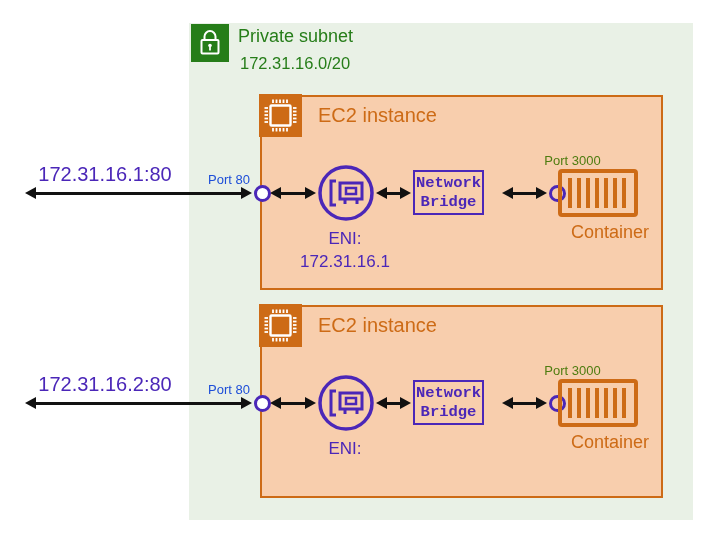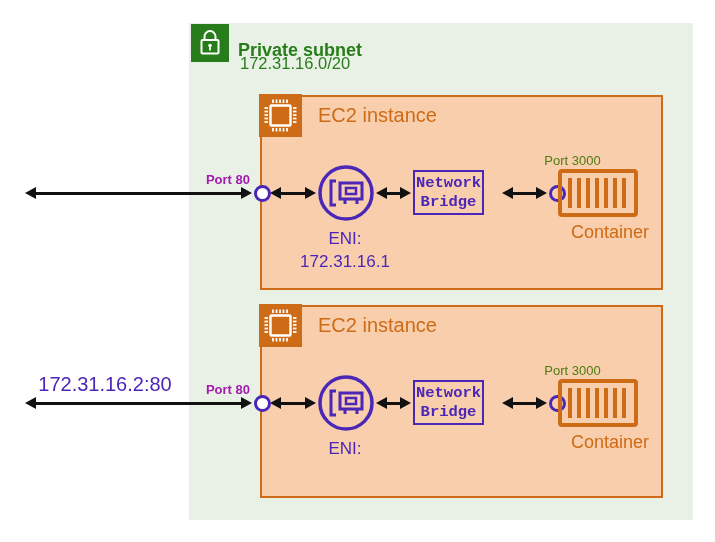--- a/index.html
+++ b/index.html
@@ -3,34 +3,34 @@
 <meta charset="utf-8">
 <style>
   html,body{margin:0;padding:0;background:#ffffff;}
   .canvas{
     position:relative;width:715px;height:542px;background:#ffffff;overflow:hidden;
     font-family:"Liberation Sans", sans-serif;
   }
   
   .subnet{position:absolute;left:189px;top:23px;width:504px;height:497px;background:#e9f1e6;}
   .lock-icon{position:absolute;left:191px;top:24px;width:38px;height:38px;}
-  .subnet-title{position:absolute;left:238px;top:40px;font-size:18px;font-weight:700;color:#267d19;white-space:nowrap;text-align:right;}
+  .subnet-title{position:absolute;left:238px;top:26px;font-size:18px;font-weight:400;color:#267d19;white-space:nowrap;text-align:right;}
   .subnet-cidr{position:absolute;left:240px;top:54px;font-size:16.5px;color:#267d19;white-space:nowrap;}
   
   .ec2-box{position:absolute;left:260px;width:403px;background:#f8cead;border:2.5px solid #cd6b16;box-sizing:border-box;}
   .ec2-box.i1{top:95px;height:195px;}
   .ec2-box.i2{top:305px;height:193px;}
   .chip-icon{position:absolute;left:259px;width:43px;height:43px;}
   .chip-icon.i1{top:94px;} .chip-icon.i2{top:304px;}
   .ec2-title{position:absolute;left:318px;font-size:20px;color:#cd6b16;white-space:nowrap;}
   .ec2-title.i1{top:104px;} .ec2-title.i2{top:314px;}
   
   .ext-label{position:absolute;left:25px;width:160px;text-align:center;font-size:20px;color:#4b27b8;white-space:nowrap;}
   .ext-label.i1{top:163px;} .ext-label.i2{top:373px;}
-  .port80-label{position:absolute;left:195px;width:55px;text-align:right;font-size:13px;color:#a21caf;white-space:nowrap;font-weight:bold;}
+  .port80-label{position:absolute;left:195px;width:55px;text-align:right;font-size:13px;color:#1d4ed8;white-space:nowrap;}
   .port80-label.i1{top:172px;} .port80-label.i2{top:382px;}
   .port3000-label{position:absolute;left:530px;width:85px;text-align:center;font-size:13px;color:#4d7c0f;white-space:nowrap;}
   .port3000-label.i1{top:153px;} .port3000-label.i2{top:363px;}
   .eni-label{position:absolute;left:265px;width:160px;text-align:center;font-size:17px;line-height:23px;color:#4b27b8;}
   .eni-label.i1{top:227px;} .eni-label.i2{top:437px;}
   .container-label{position:absolute;left:549px;width:100px;text-align:right;font-size:18px;color:#cd6b16;white-space:nowrap;}
   .container-label.i1{top:222px;} .container-label.i2{top:432px;}
   
   .bridge-box{position:absolute;left:413px;width:71px;height:45px;border:2.5px solid #4b27b8;box-sizing:border-box;
     display:flex;align-items:center;justify-content:center;text-align:center;
@@ -102,20 +102,21 @@
         <line x1="34" y1="14" x2="37.5" y2="14"></line>
           <line x1="34" y1="17.5" x2="37.5" y2="17.5"></line>
           <line x1="34" y1="21" x2="37.5" y2="21"></line>
           <line x1="34" y1="24.5" x2="37.5" y2="24.5"></line>
           <line x1="34" y1="28" x2="37.5" y2="28"></line>
       </g>
     </svg>
   </span>
   <div class="ec2-title i1">EC2 instance</div>
 
+  <div class="ext-label i1">172.31.16.1:80</div>
   <div class="port80-label i1">Port 80</div>
   <div class="port3000-label i1">Port 3000</div>
 
   <div class="arrow r1 a-ext"></div>
   <div class="arrow r1 a-eni"></div>
   <div class="arrow r1 a-bridge"></div>
   <div class="arrow r1 a-cont"></div>
 
   <div class="port-circle filled pc-80 i1"></div>
   <div class="port-circle pc-3000 i1"></div>

